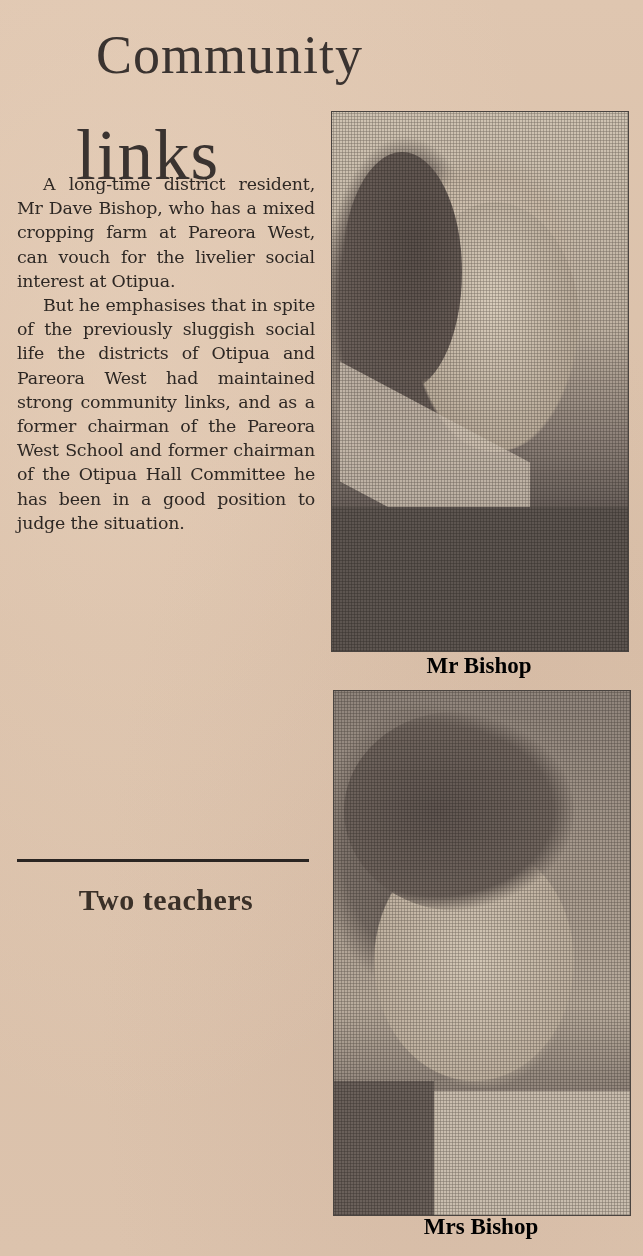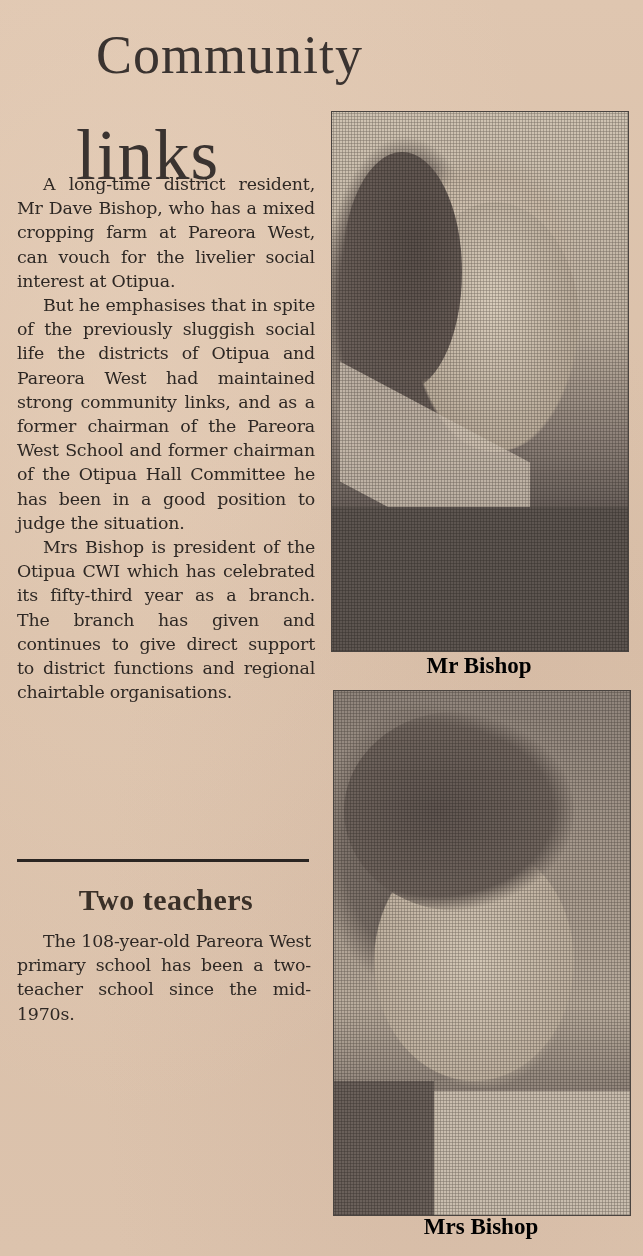--- a/index.html
+++ b/index.html
@@ -89,29 +89,27 @@
 <body>
 
 <div class="headline">
   <div class="l1">Community</div>
   <div class="l2">links</div>
 </div>
 
 <div class="col col-a">
   <p>A long-time district res­ident, Mr Dave Bishop, who has a mixed cropping farm at Pareora West, can vouch for the livelier social interest at Otipua.</p>
   <p>But he emphasises that in spite of the previously sluggish social life the dis­tricts of Otipua and Pareora West had main­tained strong community links, and as a former chairman of the Pareora West School and former chairman of the Otipua Hall Committee he has been in a good position to judge the situation.</p>
-  <p>Mrs Bishop is president of the Otipua CWI which has celebrated its fifty-third year as a branch. The branch has given and continues to give direct support to district func­tions and regional chair­table organisations.</p>
 </div>
 
 <div class="rule"></div>
 
 <div class="subhead">Two teachers</div>
 
 <div class="col col-b">
-  <p>The 108-year-old Pareora West primary school has been a two-teacher school since the mid-1970s.</p>
 </div>
 
 <div class="photo photo-1">
   <div class="face" style="left:78px;top:90px;width:170px;height:250px;background:radial-gradient(ellipse at 50% 40%,#d8ccbb,#b9ab9a 70%,transparent 72%);"></div>
   <div class="face" style="left:10px;top:40px;width:120px;height:240px;background:radial-gradient(ellipse at 60% 40%,#5a504b,#675c56 65%,transparent 70%);"></div>
   <div style="position:absolute;left:8px;top:300px;width:190px;height:120px;background:#cfc3b4;transform:skewY(28deg);opacity:.8;"></div>
   <div style="position:absolute;left:0;top:395px;width:296px;height:144px;background:#5d5550;"></div>
   <div class="halftone"></div>
 </div>
 <div class="caption caption-1">Mr Bishop</div>

